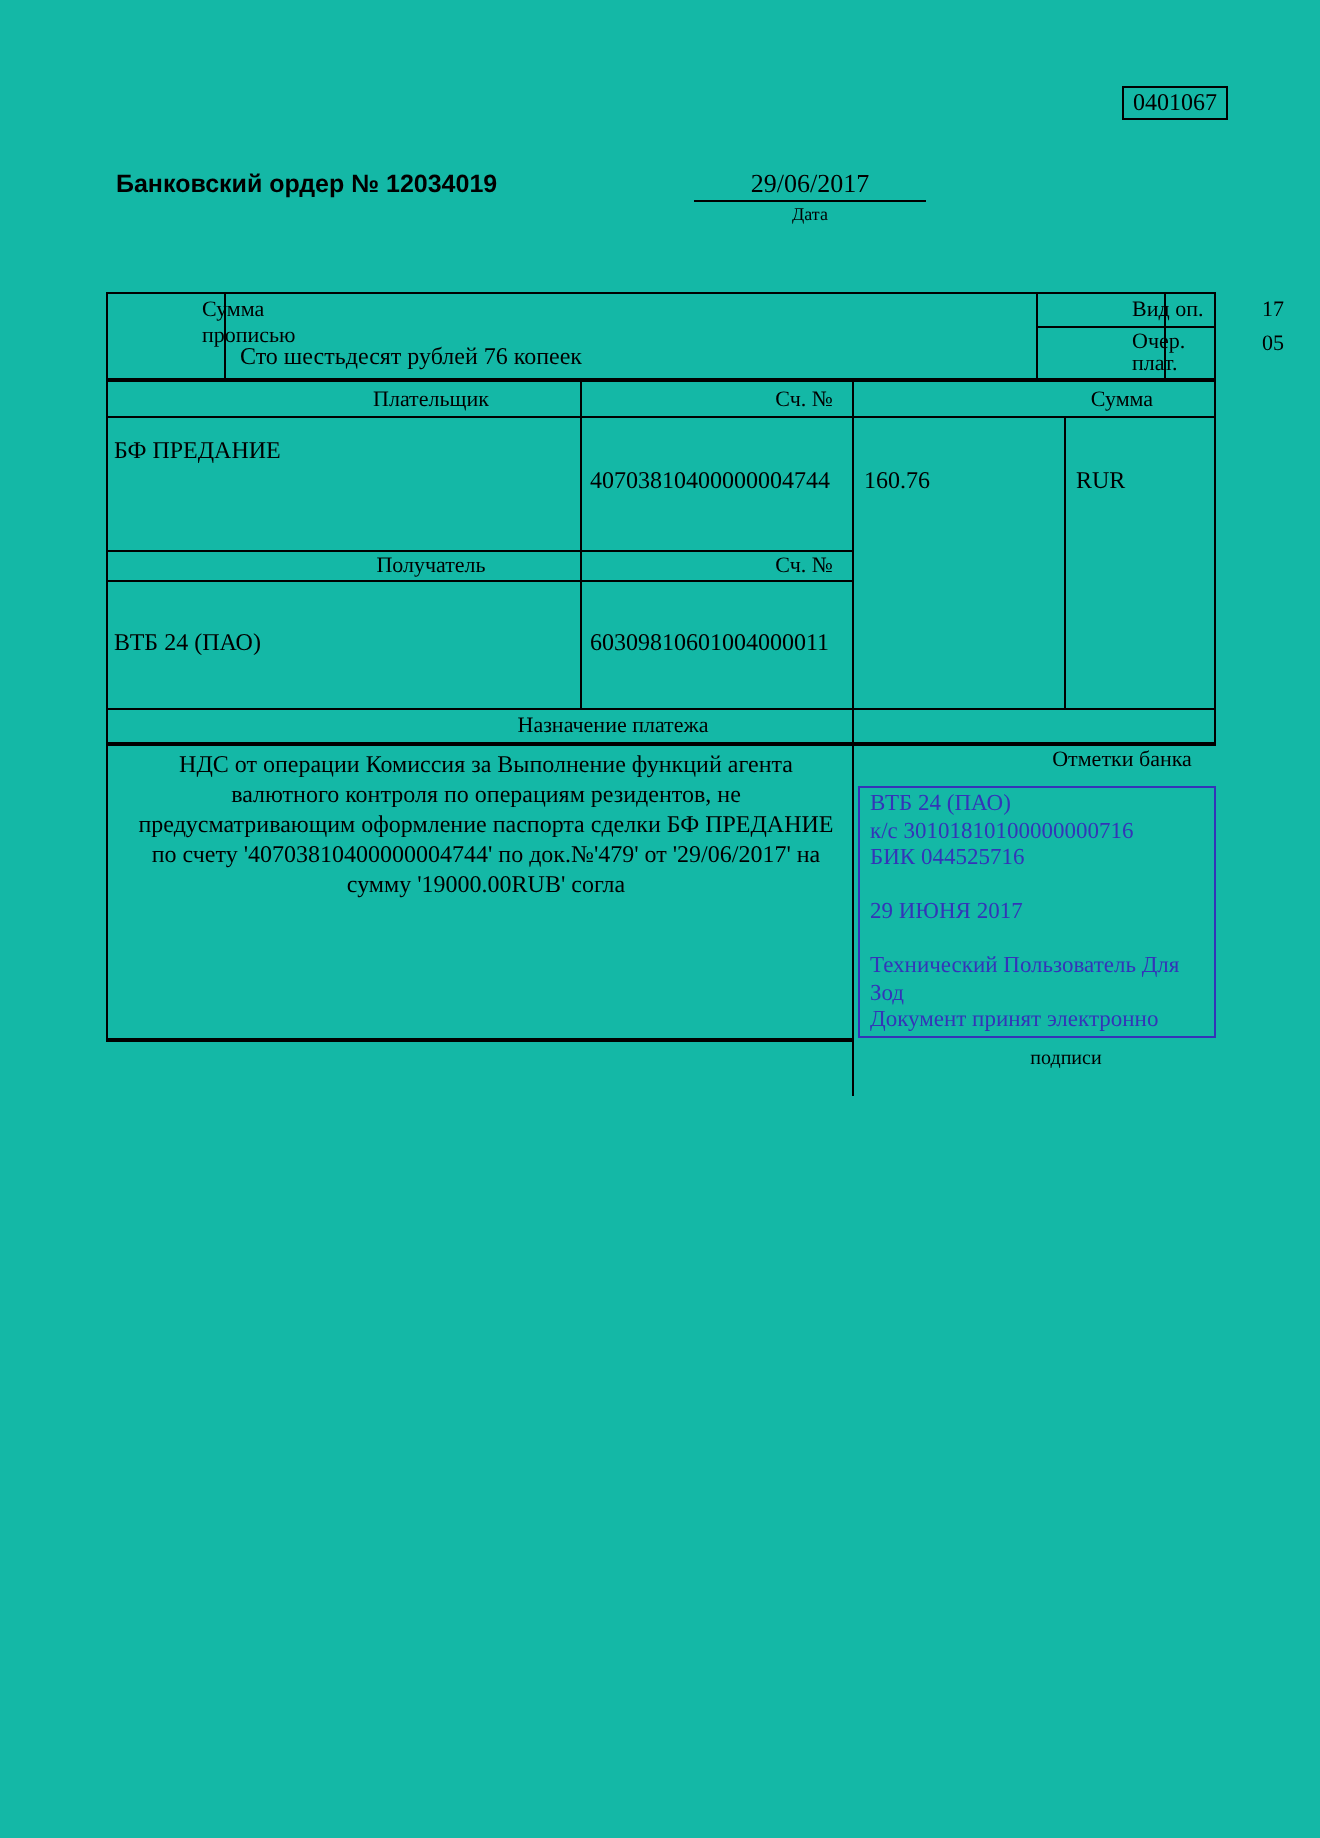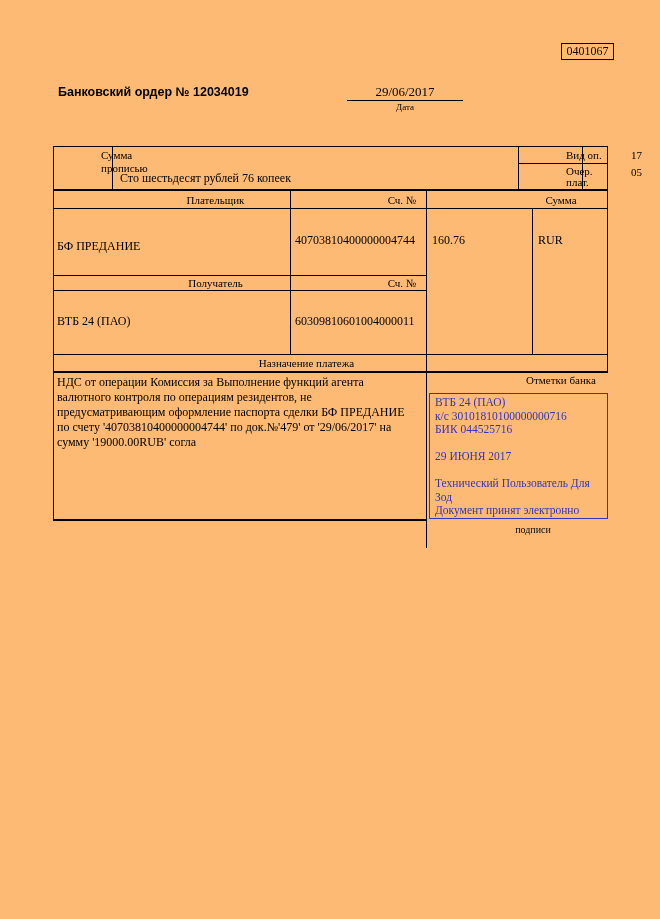--- a/index.html
+++ b/index.html
@@ -1,23 +1,23 @@
 <!DOCTYPE html>
 <html style="--stamp-blue: #3434b8;"><head>
 <meta charset="utf-8">
 <style>
   html,body{margin:0;padding:0;background:#ffffff;}
-  #page{position:relative;width:660px;height:919px;background:#fdba74;
+  #page{position:relative;width:660px;height:919px;background:#14b8a6;
         font-family:"Liberation Serif", serif;color:#000;overflow:hidden;}
   .abs{position:absolute;}
   .ln{position:absolute;background:#000;}
   .t11{font-size:11px;line-height:13px;margin-left:44px;}
   .t12{font-size:12px;line-height:14px;margin-top:20px;}
   .ctr{text-align:center;}
-  .pre{white-space:pre;}
+  .pre{white-space:pre;text-align:center;}
   .preline{white-space:pre-line;}
   #form-code{left:561px;top:43px;width:51px;height:15px;border:1px solid #000;
              font-size:12px;line-height:15px;text-align:center;}
   #title{left:58px;top:85px;font-family:"Liberation Sans",sans-serif;
          font-weight:bold;font-size:12.5px;}
   #date-wrap{left:347px;top:84px;width:116px;text-align:center;}
   #date-value{font-size:13px;line-height:16px;border-bottom:1px solid #000;display:block;}
   #date-label{font-size:9px;line-height:11px;display:block;margin-top:1px;}
   #stamp-box{left:429px;top:393px;width:179px;height:126px;box-sizing:border-box;
              border:1px solid var(--stamp-blue,#3434b8);color:var(--stamp-blue,#3434b8);
@@ -62,21 +62,21 @@
   <div class="abs t11" style="left:522px;top:149px;">Вид оп.</div>
   <div class="abs t11" style="left:587px;top:149px;">17</div>
   <div class="abs t11 preline" style="left:522px;top:166px;line-height:11px;">Очер.
 плат.</div>
   <div class="abs t11" style="left:587px;top:166px;">05</div>
 
   <div class="abs t11 ctr" style="left:53px;top:194px;width:237px;">Плательщик</div>
   <div class="abs t11 ctr" style="left:290px;top:194px;width:136px;">Сч. №</div>
   <div class="abs t11 ctr" style="left:426px;top:194px;width:182px;">Сумма</div>
 
-  <div class="abs t12" style="left:57px;top:219px;">БФ ПРЕДАНИЕ</div>
+  <div class="abs t12" style="left:57px;top:198px;">БФ ПРЕДАНИЕ</div>
   <div class="abs t12" style="left:295px;top:213px;">40703810400000004744</div>
   <div class="abs t12" style="left:432px;top:213px;">160.76</div>
   <div class="abs t12" style="left:538px;top:213px;">RUR</div>
 
   <div class="abs t11 ctr" style="left:53px;top:277px;width:237px;">Получатель</div>
   <div class="abs t11 ctr" style="left:290px;top:277px;width:136px;">Сч. №</div>
 
   <div class="abs t12" style="left:57px;top:294px;">ВТБ 24 (ПАО)</div>
   <div class="abs t12" style="left:295px;top:294px;">60309810601004000011</div>
 

